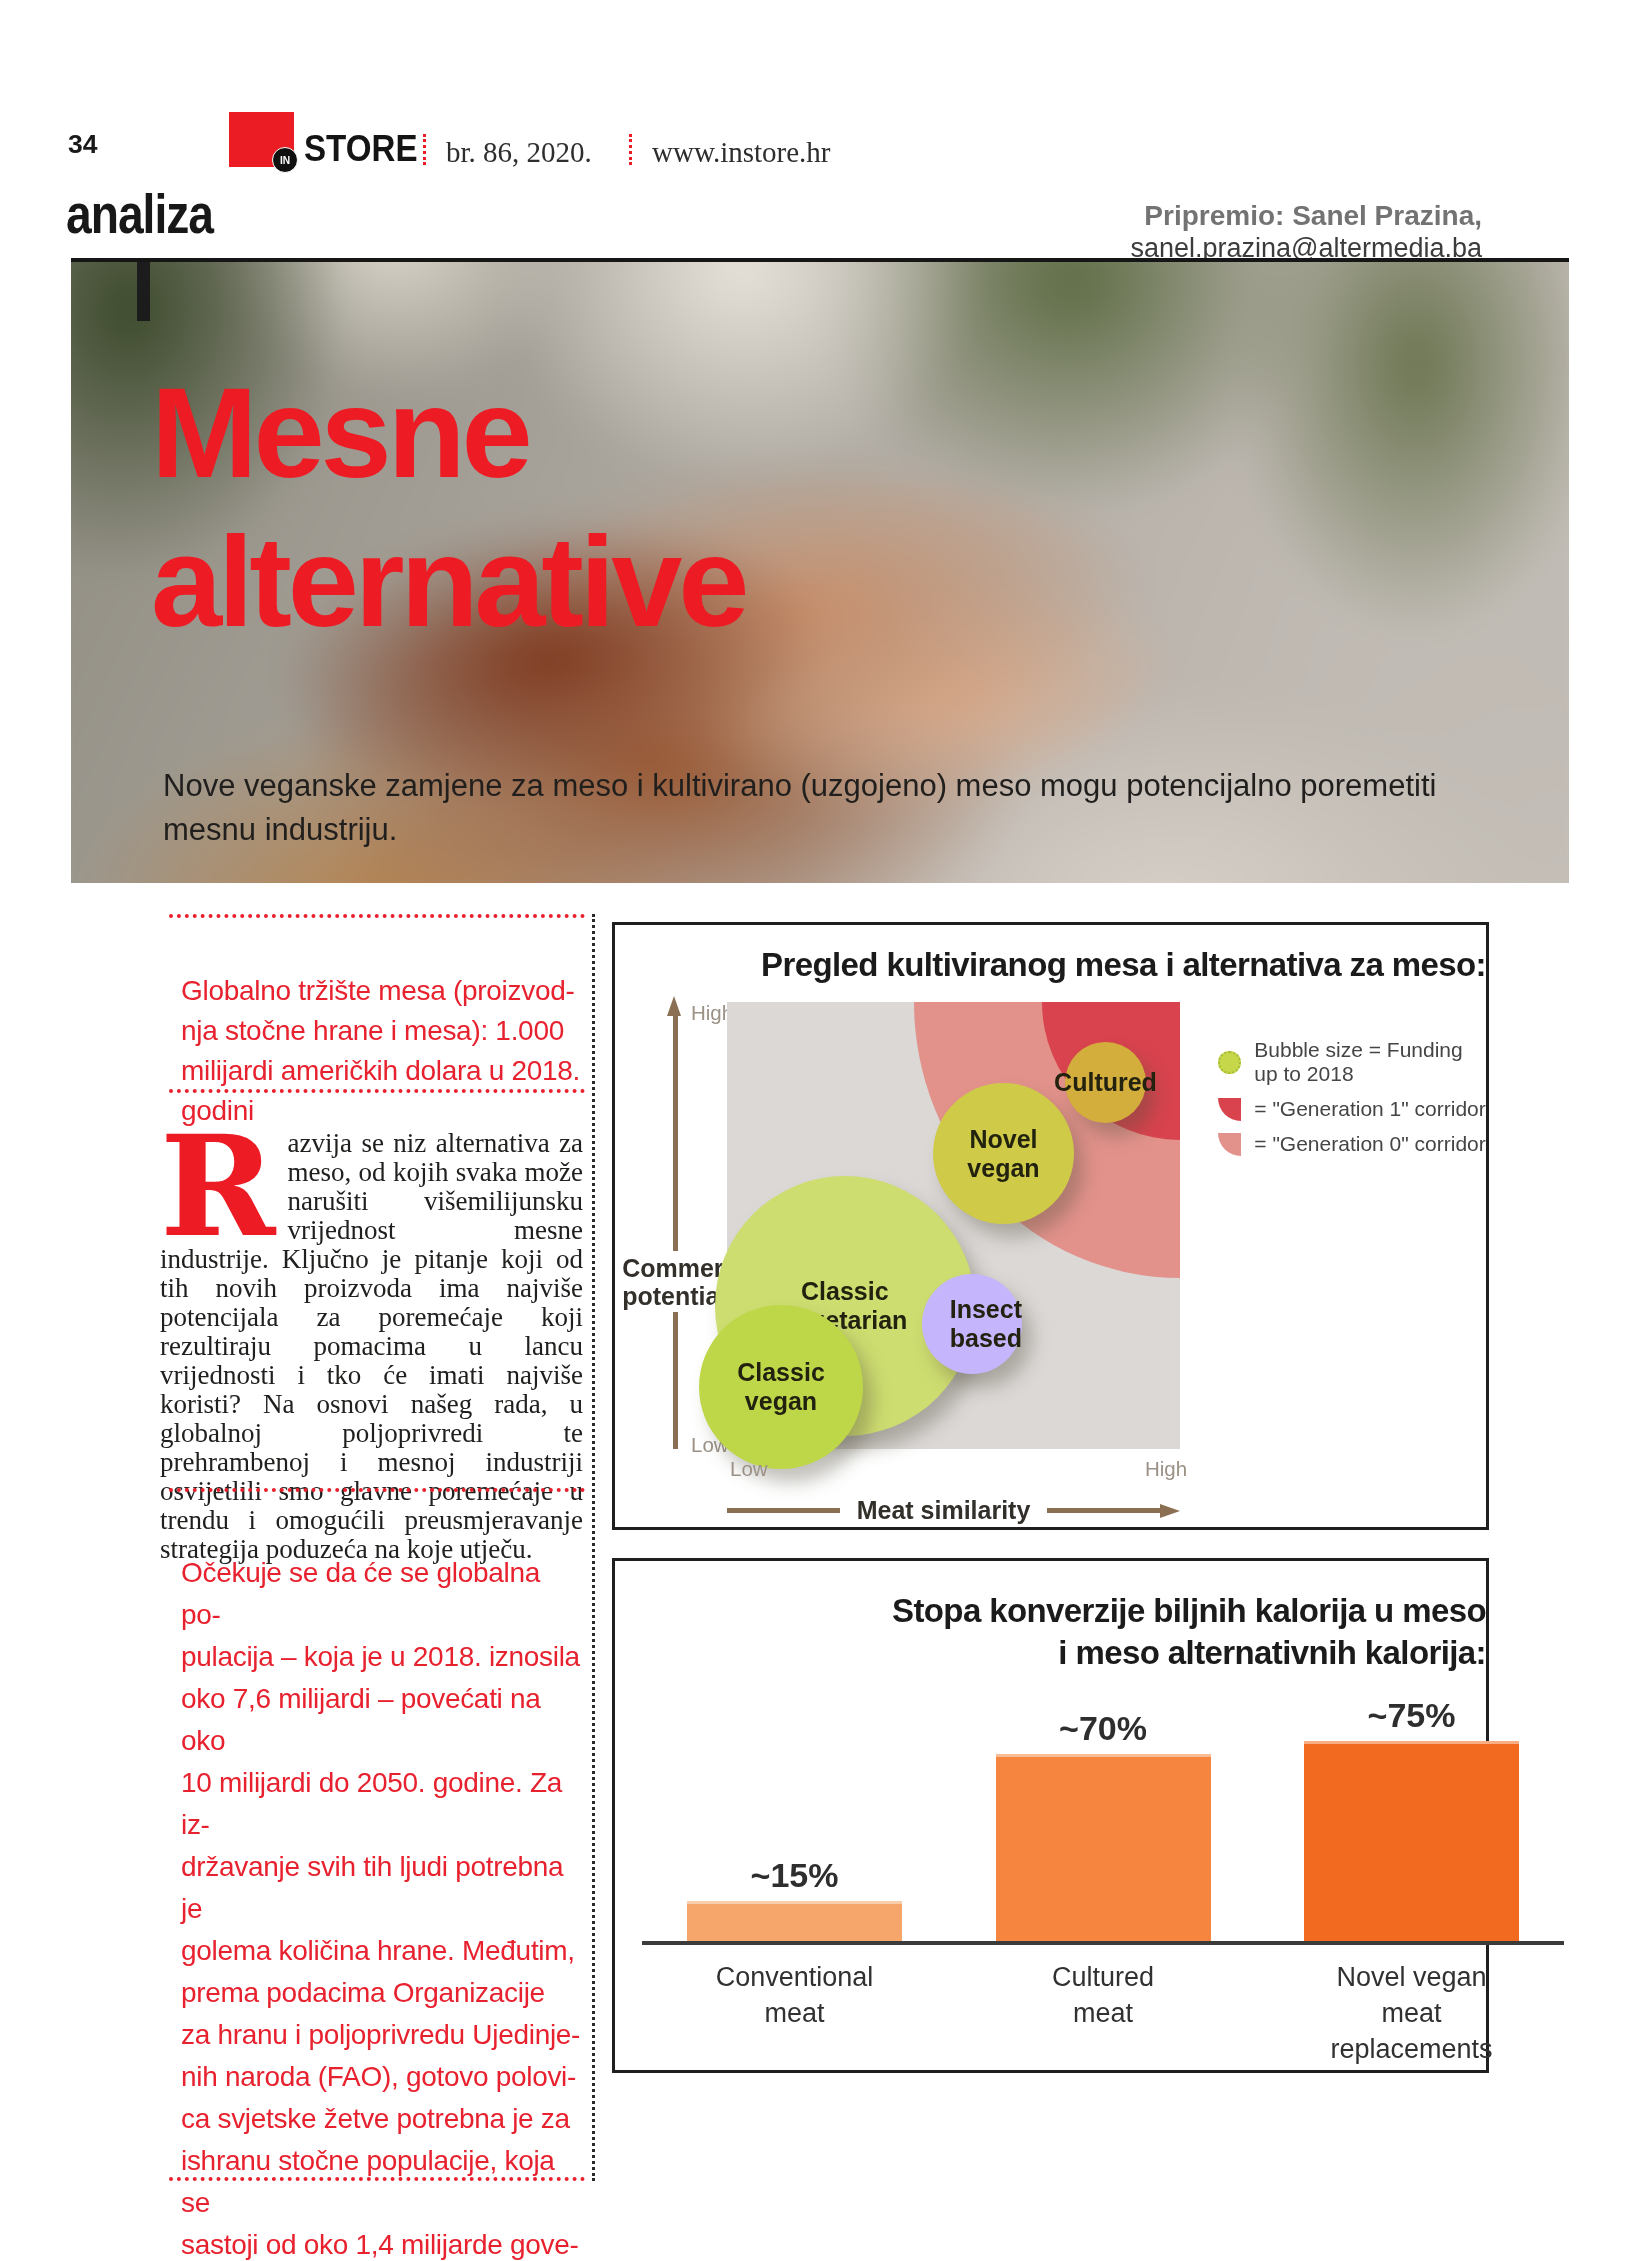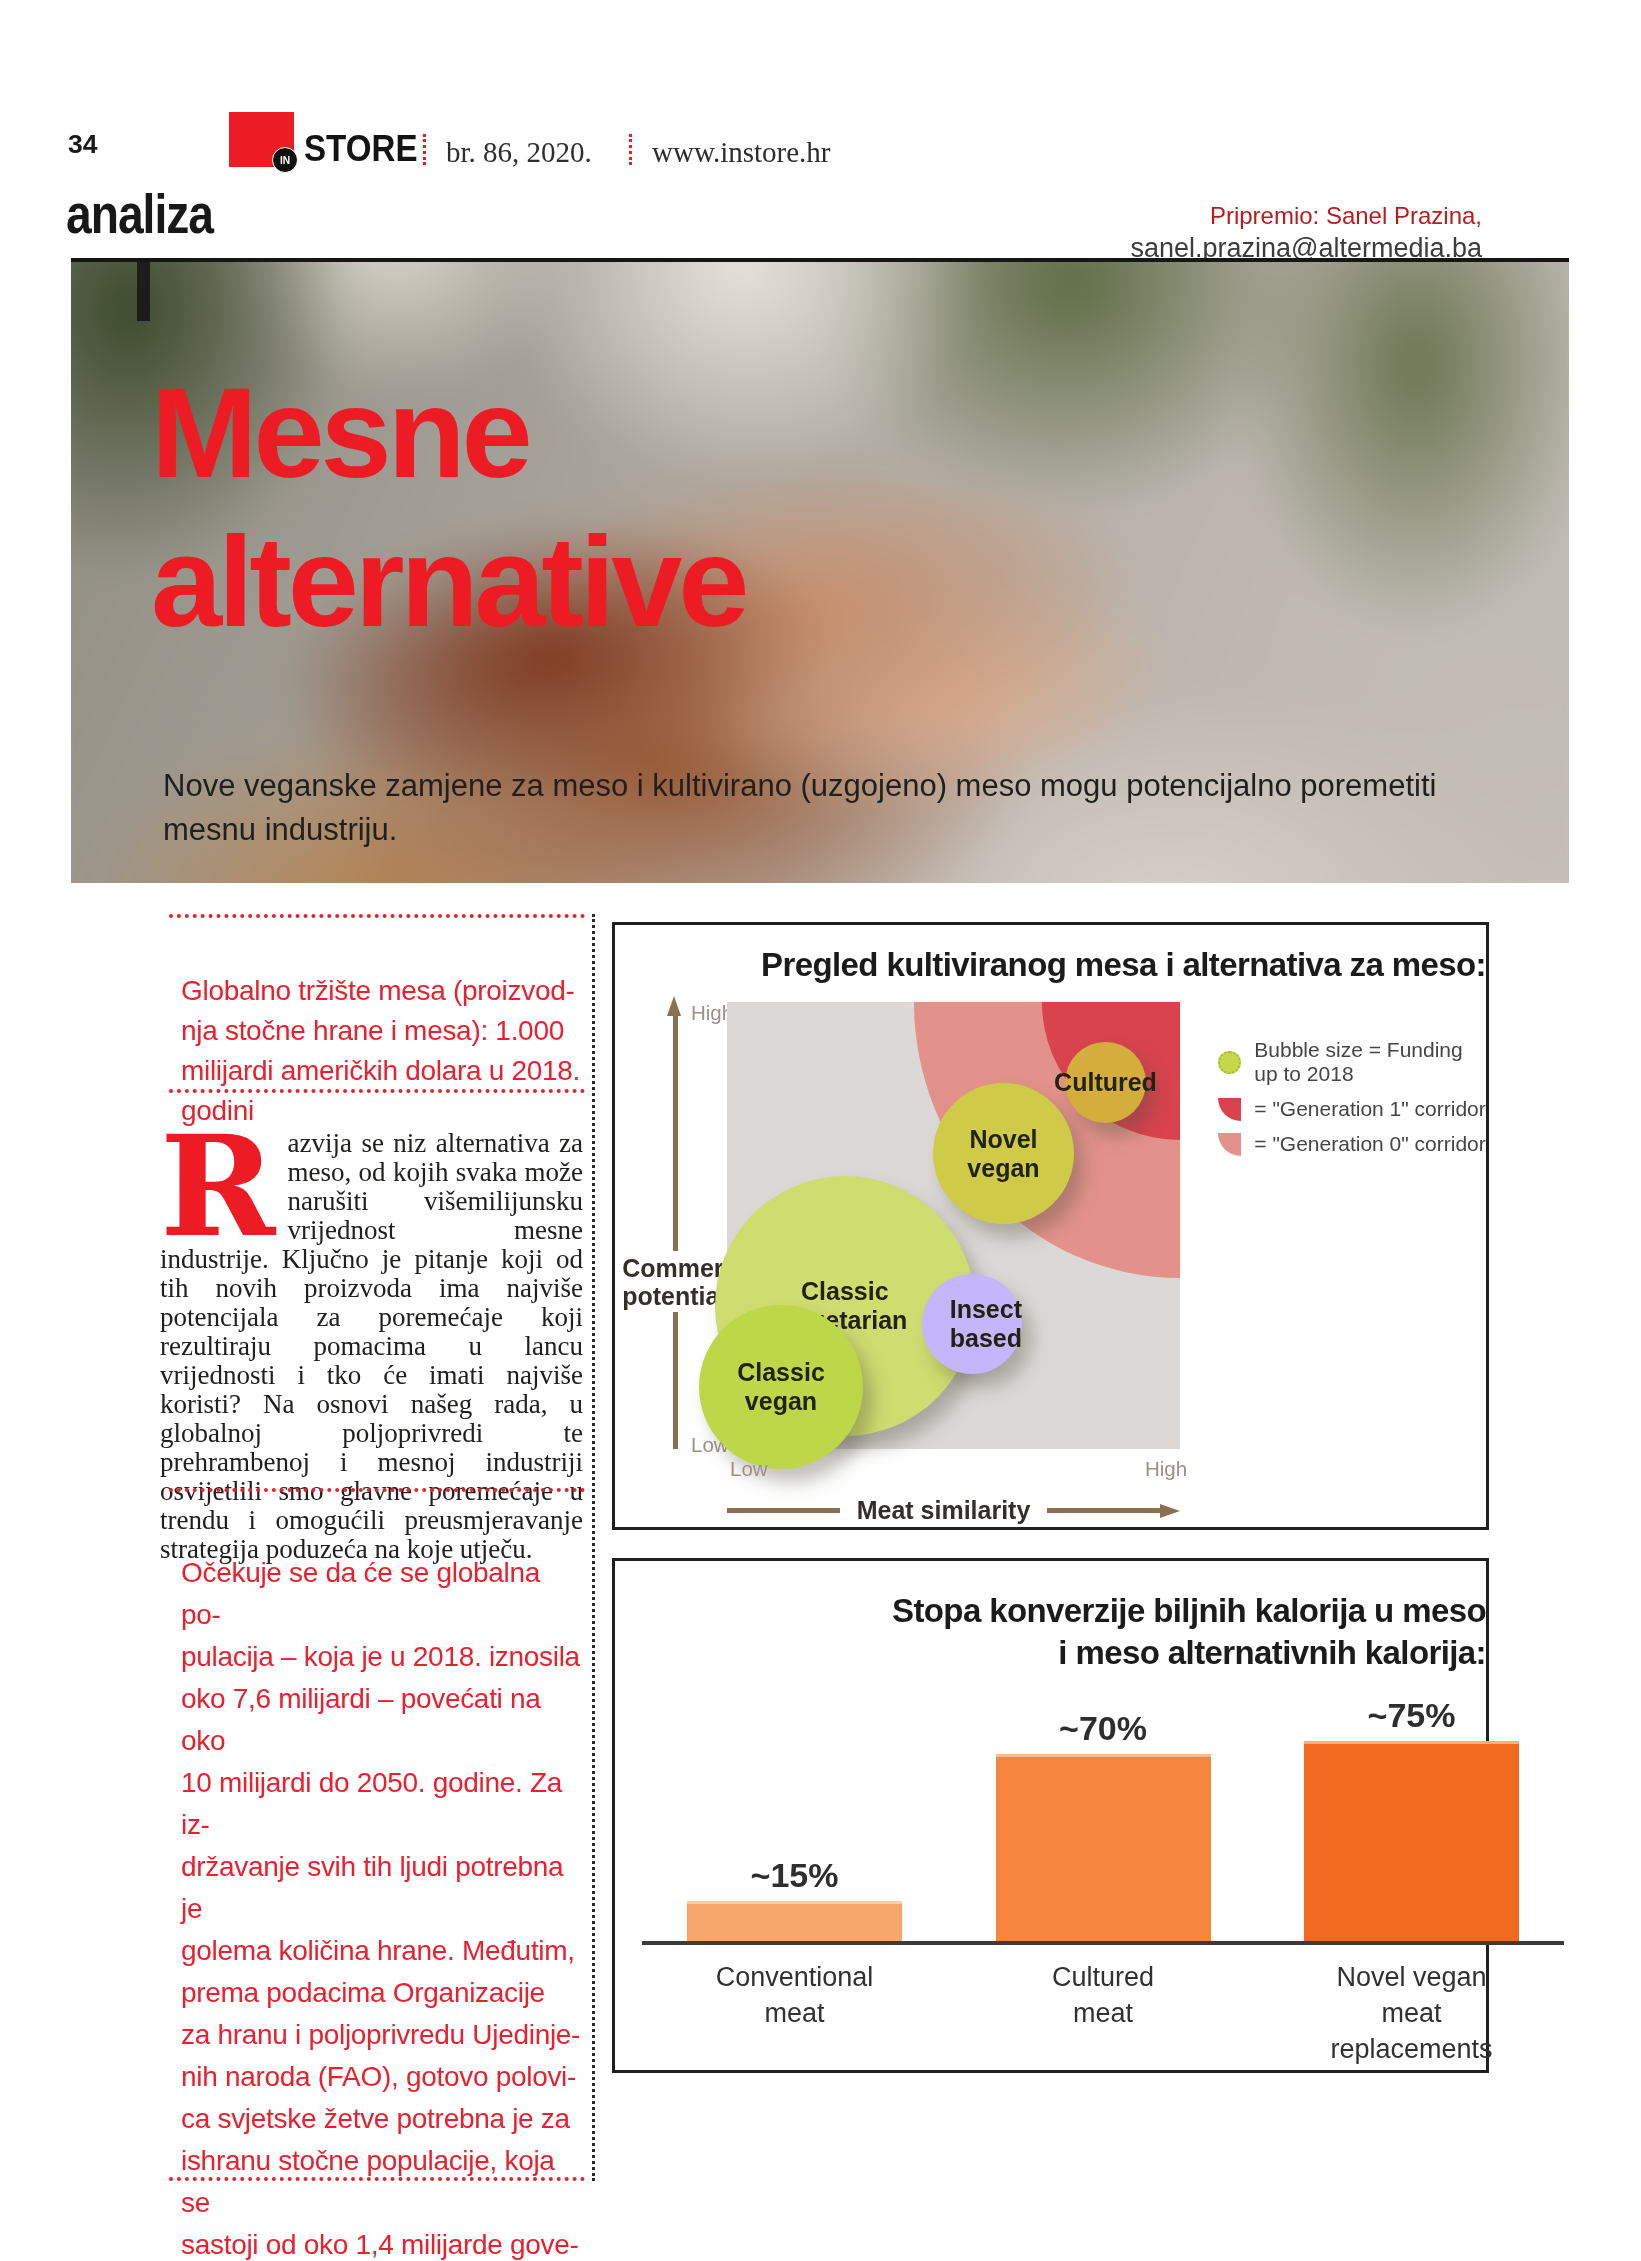--- a/index.html
+++ b/index.html
@@ -14,21 +14,21 @@
         border:1.8px solid #fff;display:flex;align-items:center;justify-content:center;
         color:#fff;font-size:10.2px;font-weight:bold;letter-spacing:0;margin-top:10px;}
   .logo-store{left:304px;top:128px;font-size:36px;font-weight:800;color:#141414;
         transform:scaleX(.92);transform-origin:left;}
   .dotsep{top:134px;height:31px;border-left:3px dotted #ec1c24;}
   .masthead-text{top:136px;font-size:29px;font-weight:300;color:#2e2e2e;font-family:Liberation Serif, serif;}
 
   .section-title{left:66px;top:182px;font-size:55px;font-weight:800;letter-spacing:-1.2px;
         color:#181818;transform:scaleX(.84);transform-origin:left;}
   .byline{right:160px;top:199px;text-align:right;line-height:33px;}
-  .byline .b1{font-size:24px;font-weight:normal;color:#b91c1c;}
+  .byline .b1{font-size:28px;font-weight:bold;color:#737373;}
   .byline .b2{font-size:27px;font-weight:400;color:#3c3c3c;}
 
   
   .photo{left:71px;top:258px;width:1498px;height:621px;overflow:hidden;
          border-top:4.2px solid #161616;background:#a9a49c;}
   .photo-bg{position:absolute;inset:-36px;filter:blur(15.7px);
     background:
       radial-gradient(ellipse 313px 386px at 6% 12%, #3c4a2c 0%, rgba(60,74,44,0) 70%),
       radial-gradient(ellipse 301px 253px at 23% 2%, #d9d5ca 0%, rgba(217,213,202,0) 62%),
       radial-gradient(ellipse 374px 338px at 45% 6%, #e6e2da 0%, rgba(230,226,218,0) 65%),

